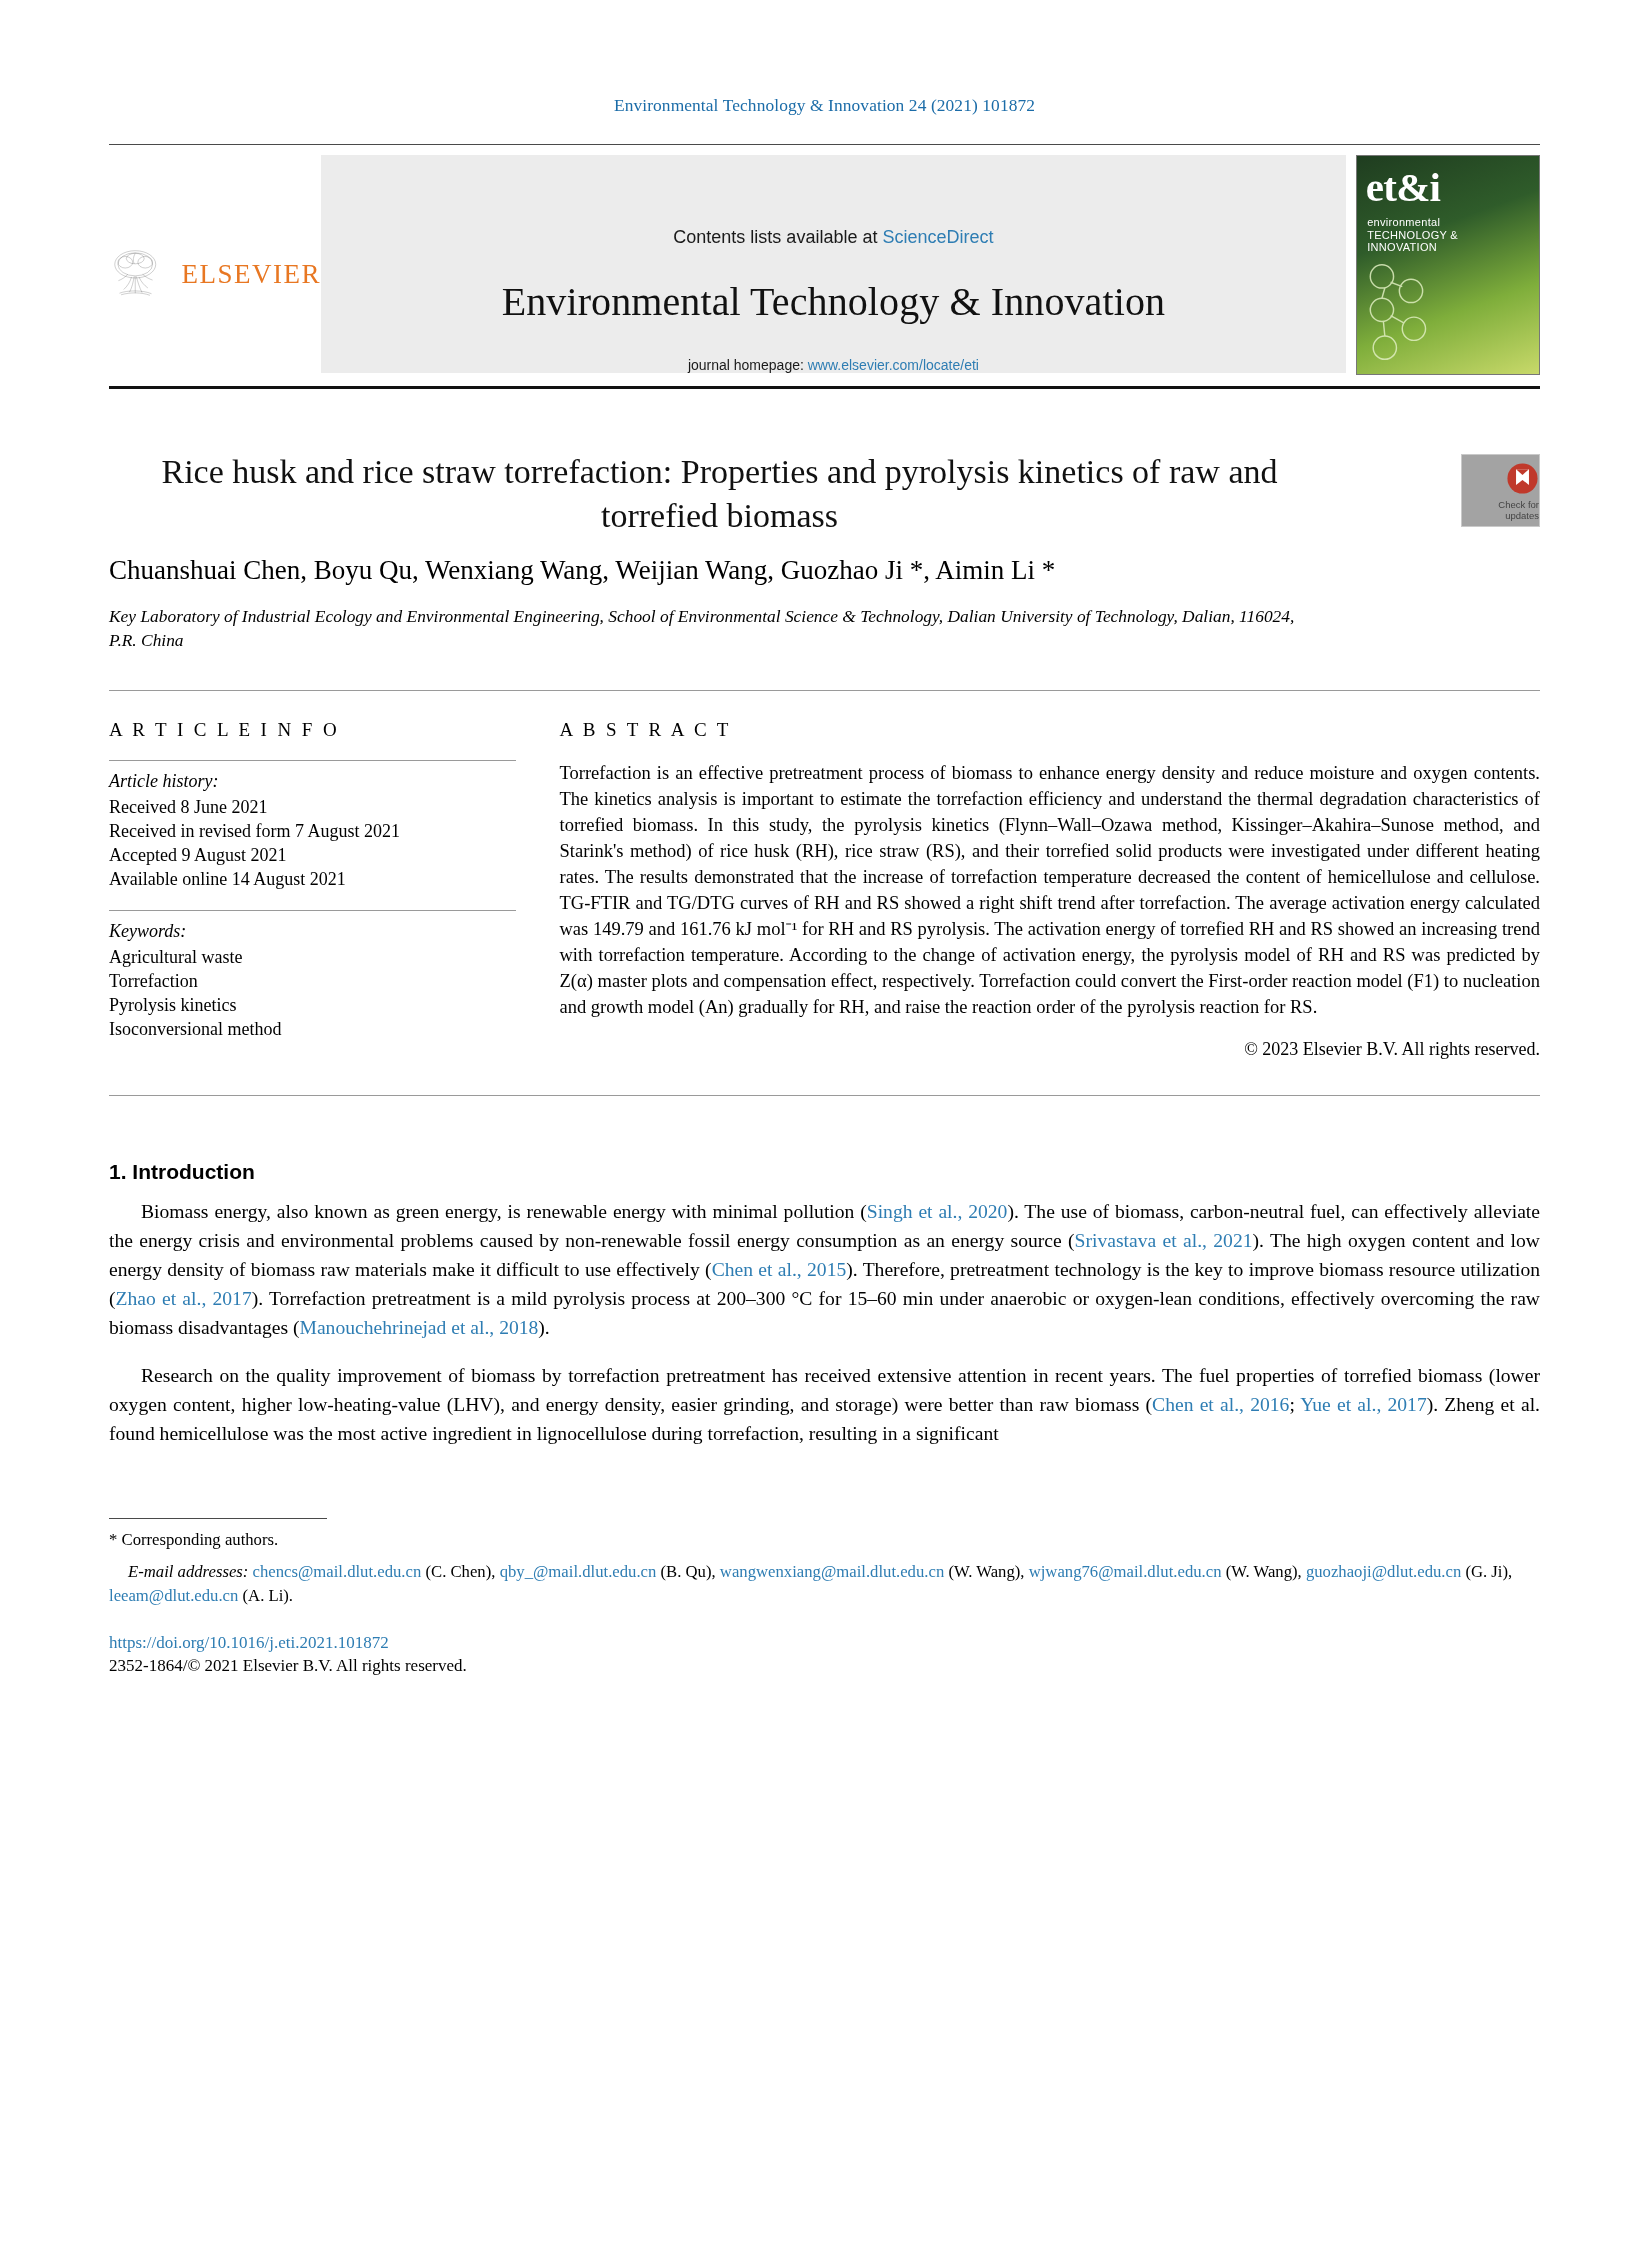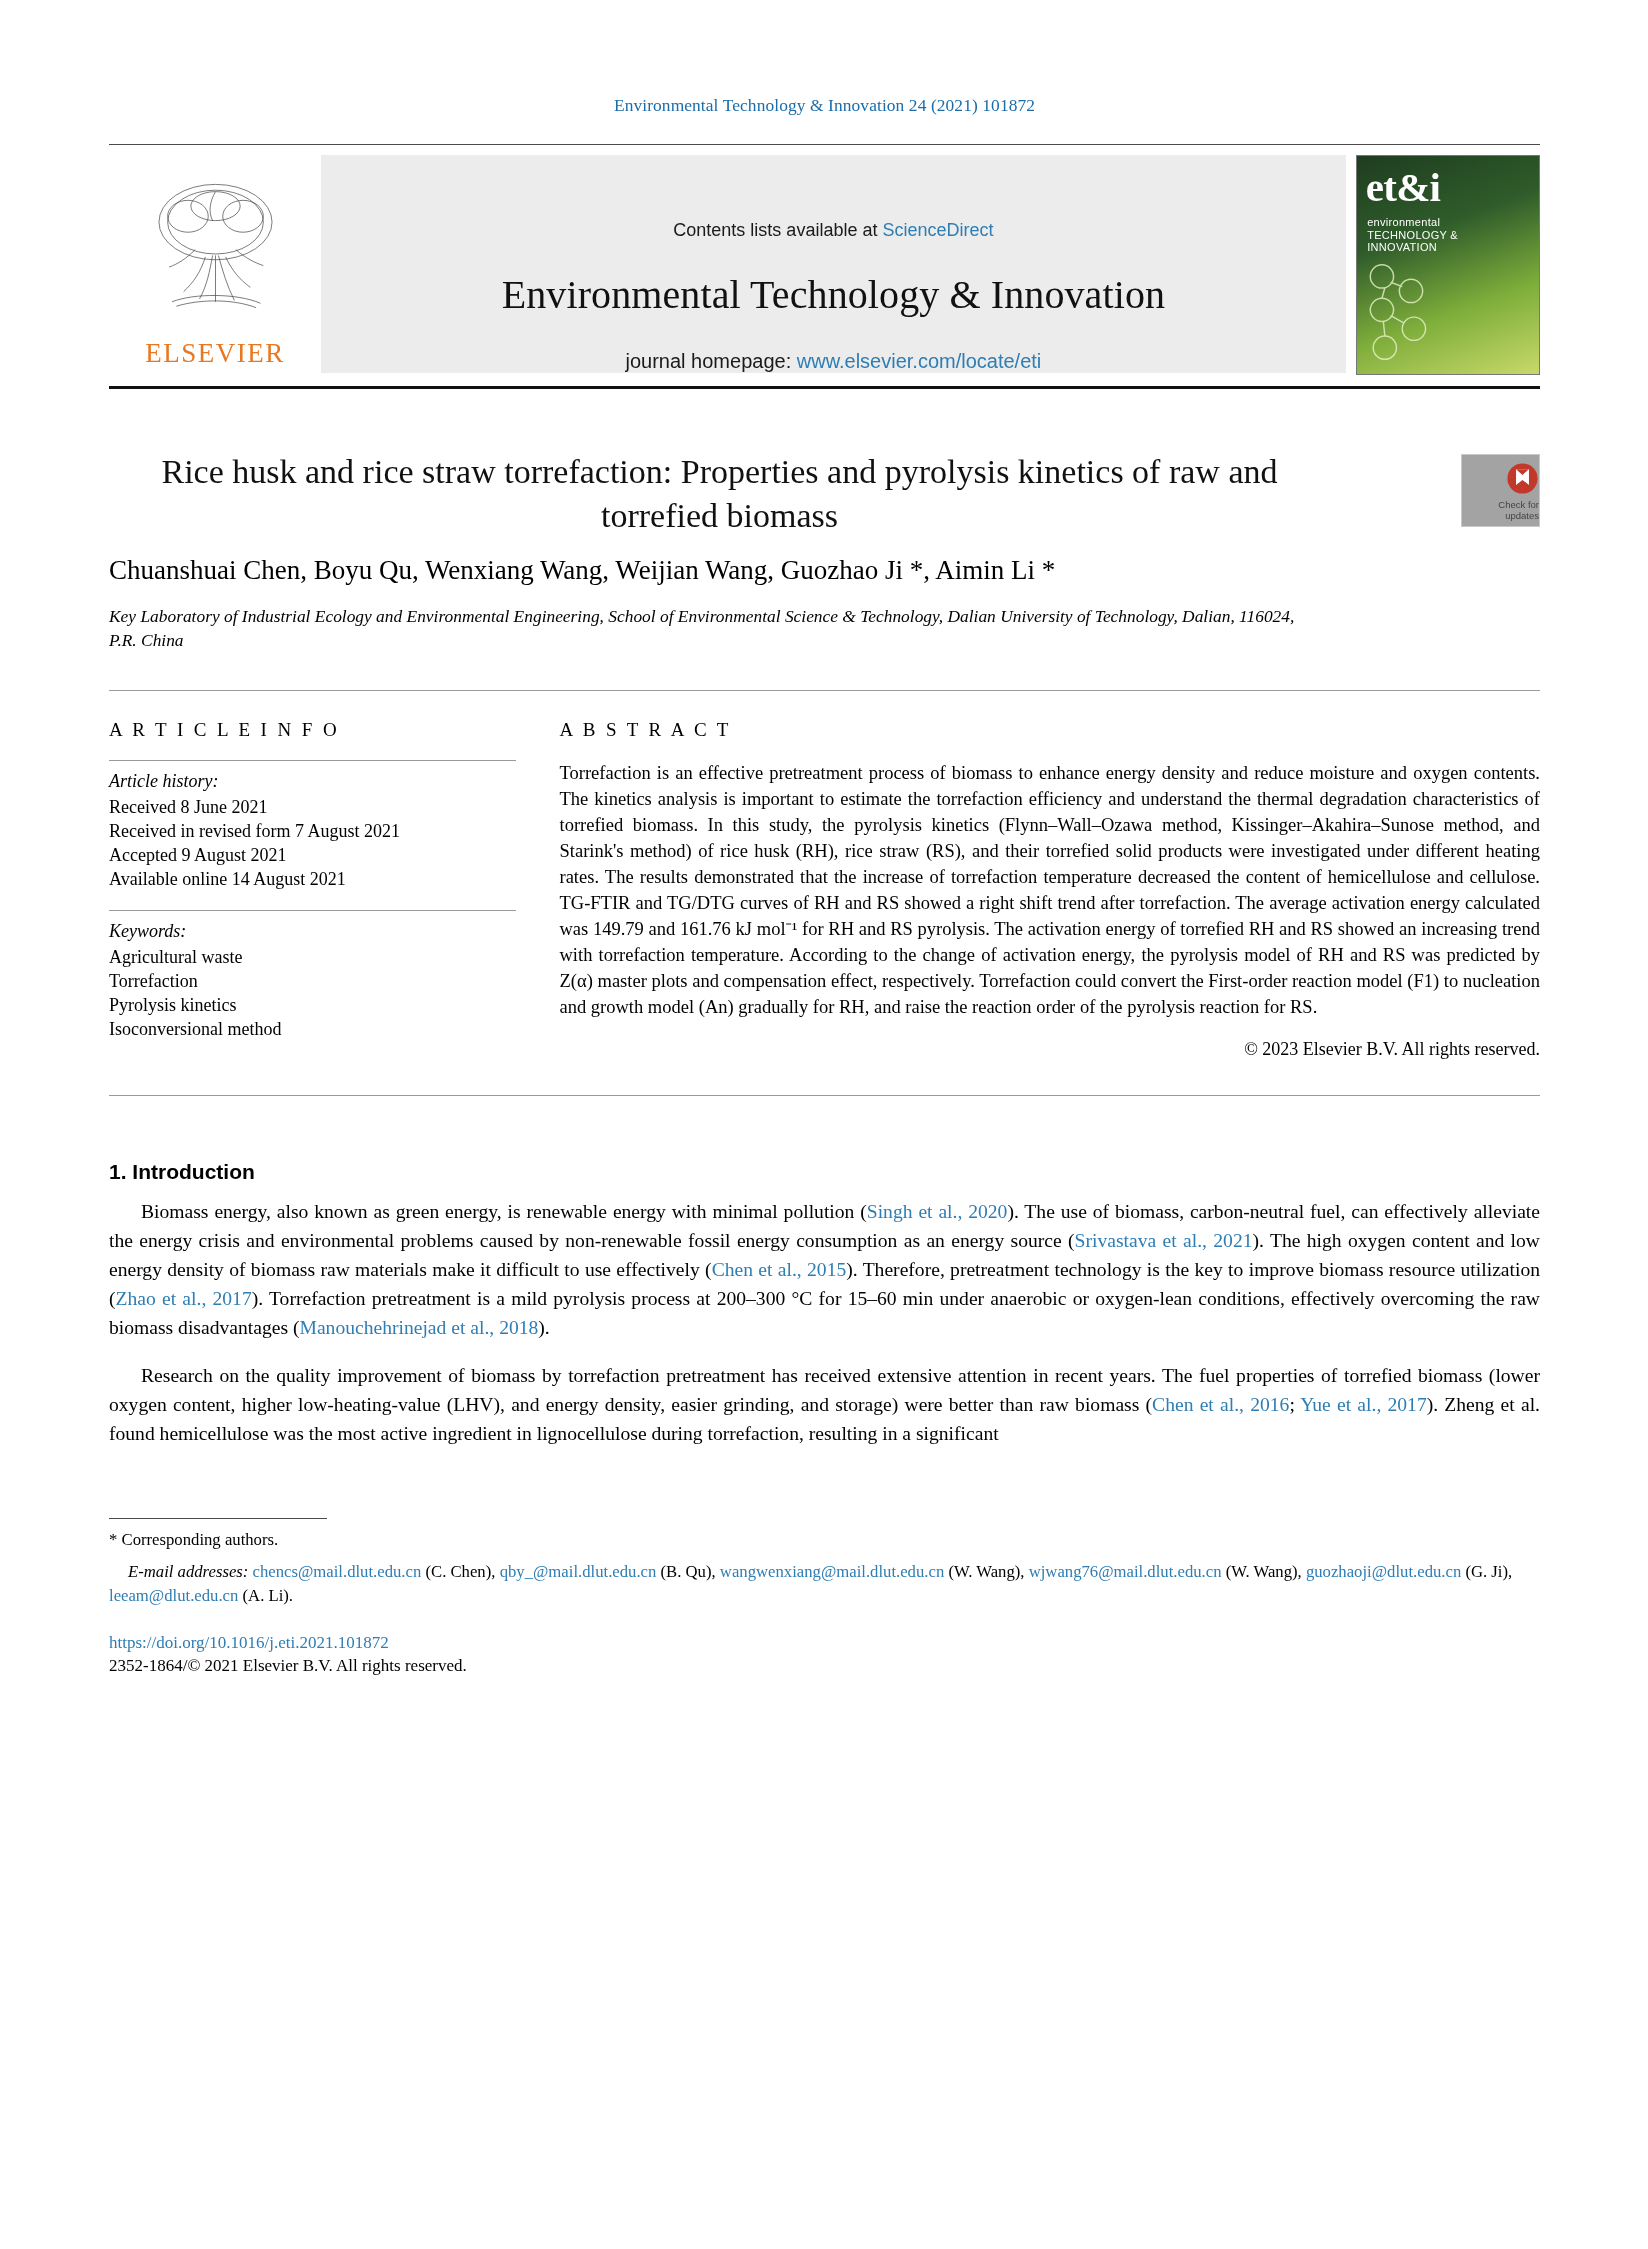--- a/index.html
+++ b/index.html
@@ -49,21 +49,21 @@
   .masthead-inner {
     display: flex;
     align-items: stretch;
     height: 240px;
     padding-top: 5.8px;
   }
   .elsevier-logo {
     width: 212px;
     flex: none;
     display: flex;
-    flex-direction: column;
+    flex-direction: row;
     align-items: center;
     justify-content: center;
     padding-top: 4.4px;
     gap: 20px;
   }
   .tree-svg { display:block; }
   .elsevier-word {
     font-family: "Liberation Serif", serif;
     font-size: 27px;
     letter-spacing: 1.5px;
@@ -91,21 +91,21 @@
   }
   .journal-title {
     font-family: Liberation Serif, serif;
     font-size: 40px;
     color: #111111;
     margin: 30.5px 0 32px 0;
     letter-spacing: 0.1px;
   }
   .homepage-line {
     font-family: "Liberation Sans", sans-serif;
-    font-size: 20px;
+    font-size: 14px;
     color: #1a1a1a;
   }
   .homepage-line .url {
     color: #2e7db3;
   }
   .cover-thumb {
     width: 182px;
     flex: none;
     margin: 4.4px 0 11.6px 10.2px;
     height: 218px;

